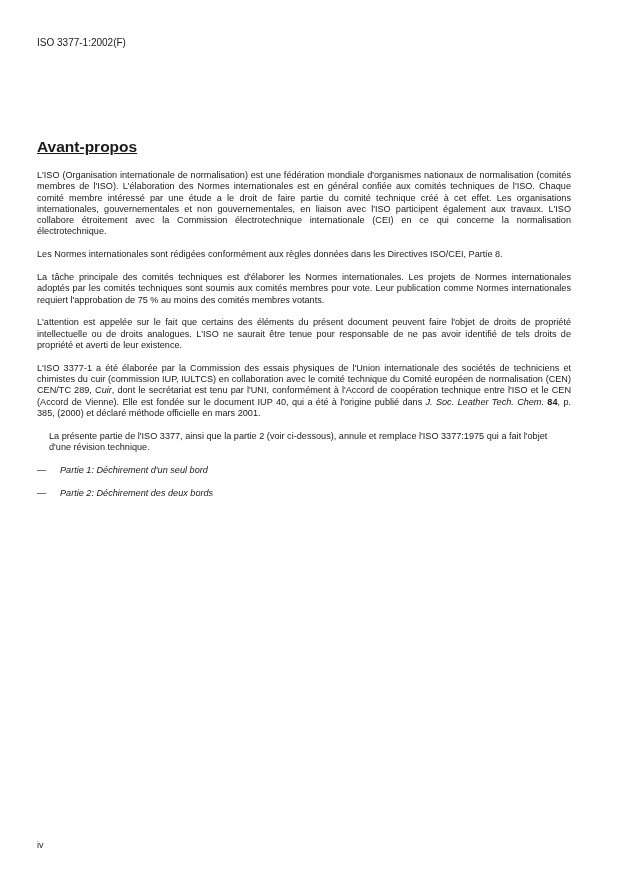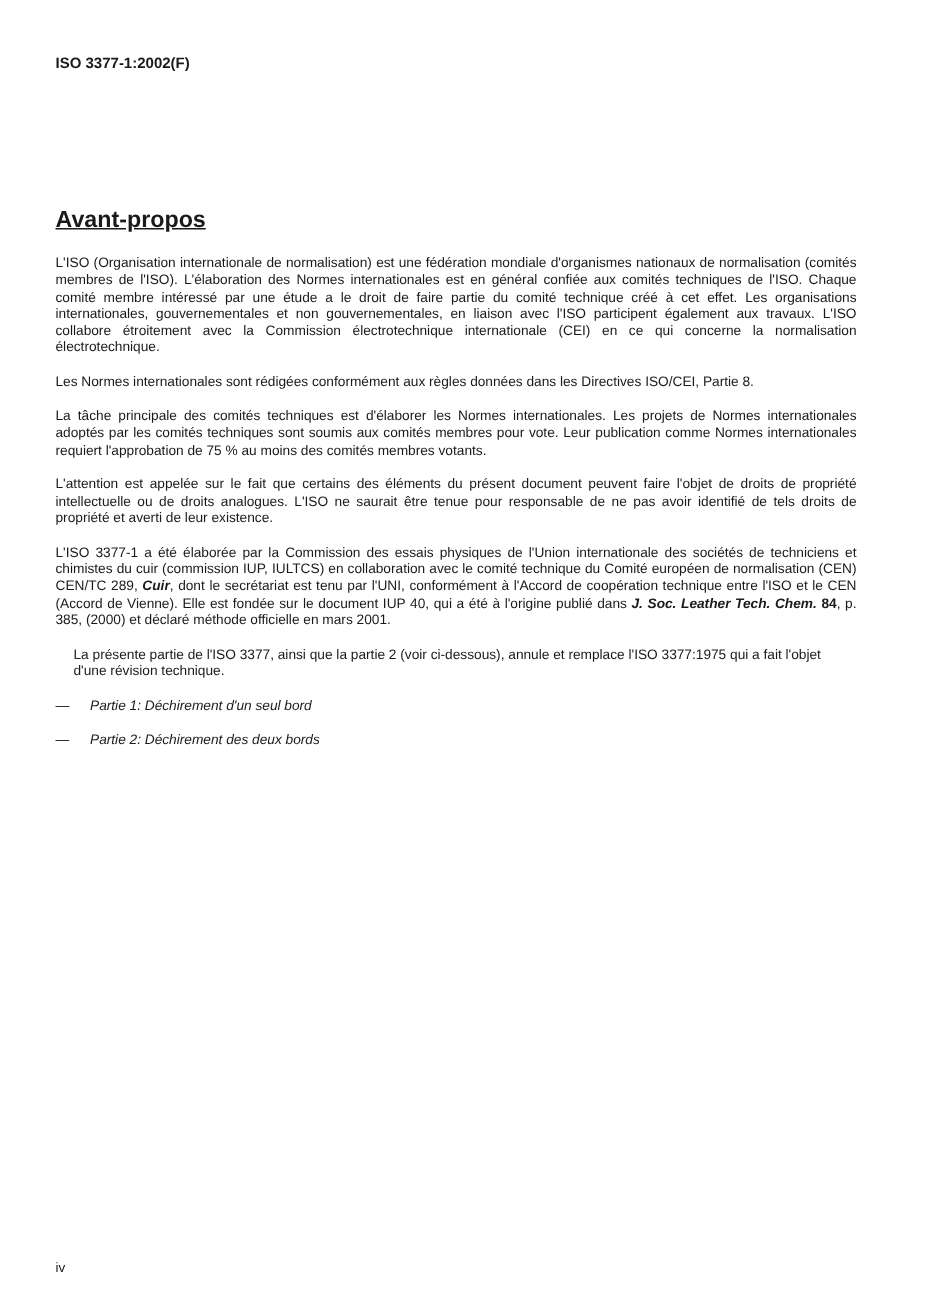--- a/index.html
+++ b/index.html
@@ -1,27 +1,27 @@
 <!DOCTYPE html>
 <html><head>
 <meta charset="utf-8">
 <style>
   html, body { margin: 0; padding: 0; background: #ffffff; }
   body { width: 619px; height: 877px; position: relative; overflow: hidden;
          font-family: "Liberation Sans", sans-serif; color: #1a1a1a; }
-  .header { position: absolute; left: 37px; top: 37px; font-size: 10px; font-weight: bold; }
+  .header { position: absolute; left: 37px; top: 37px; font-size: 10px; font-weight: normal; }
   .title { position: absolute; left: 37px; top: 138px; font-size: 15.5px; font-weight: bold; margin: 0; text-decoration: underline; }
   .body { position: absolute; left: 37px; top: 170px; width: 534px; font-size: 9.15px; line-height: 11.3px; }
   .body p { margin: 0 0 11.5px 0; text-align: justify; }
   .body p.left { text-align: left; margin-left: 12px; }
   .list { margin: 0; padding: 0; list-style: none; }
   .list li { margin: 0 0 11.5px 0; display: flex; }
   .list .dash { width: 23px; flex: none; }
   .list .item { font-style: italic; }
-  i { font-style: italic; font-weight: bold; }
+  i { font-style: italic; }
   b { font-weight: bold; }
   .footer-left { position: absolute; left: 37px; top: 840px; font-size: 9px; }
   .footer-right { position: absolute; right: 48px; top: 888px; font-size: 11px; }
 </style>
 </head>
 <body>
 
 <div class="header">ISO 3377-1:2002(F)</div>
 
 <h1 class="title">Avant-propos</h1>

